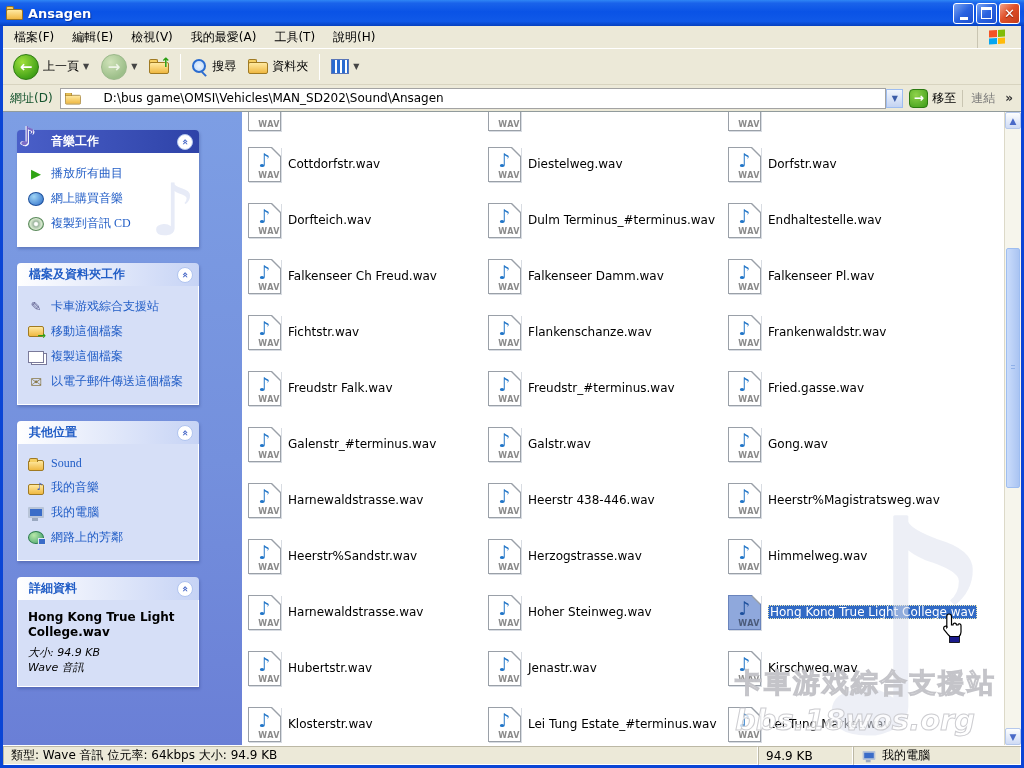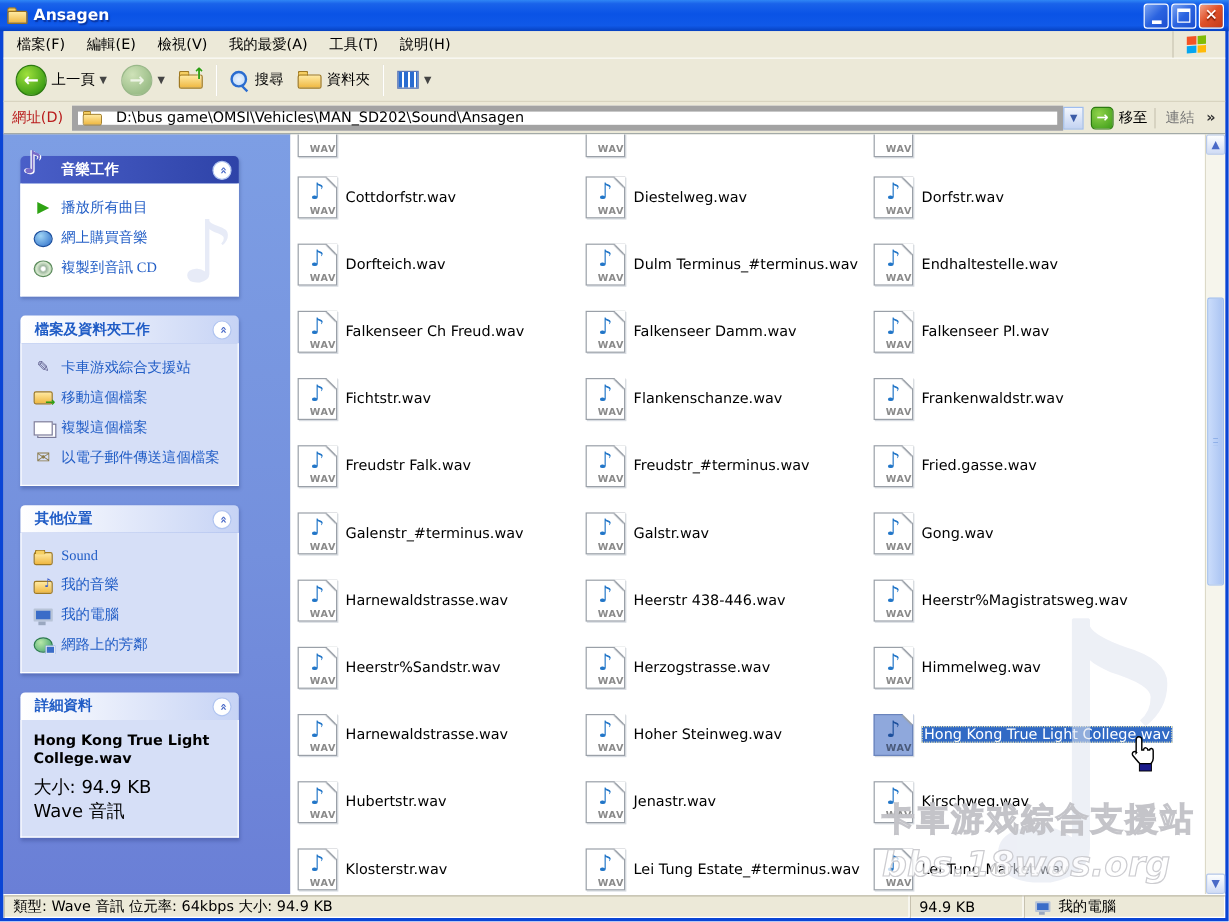--- a/index.html
+++ b/index.html
@@ -47,22 +47,22 @@
   .folder-ic .body { position:absolute; bottom:0; width:20px; height:12px; background:linear-gradient(180deg,#ffe9a0,#efb842); border:1px solid #a07a22; border-radius:2px; }
   .folder-ic .tab { position:absolute; top:0; left:0; width:9px; height:5px; background:#f6cf62; border:1px solid #a07a22; border-bottom:none; border-radius:2px 2px 0 0; }
   .up-arrow { position:absolute; top:-4px; right:-2px; color:#2e9e12; font-weight:bold; font-size:13px; text-shadow:0 0 1px #fff; }
   .magnifier { position:relative; width:16px; height:16px; }
   .magnifier::before { content:""; position:absolute; top:0; left:0; width:10px; height:10px; border:2px solid #2a6cd0; border-radius:50%; background:radial-gradient(circle,#eaf3ff,#bcd8f8); }
   .magnifier::after { content:""; position:absolute; bottom:0; right:1px; width:6px; height:2px; background:#2a6cd0; transform:rotate(45deg); }
   .views-ic { width:18px; height:15px; border:1px solid #5a76b8; background:repeating-linear-gradient(90deg,#2a6cd0 0 3px,#fff 3px 5px); }
 
   
   .addressbar { height:27px; display:flex; align-items:center; padding:2px 2px 2px 4px; background:#ECE9D8; border-bottom:1px solid #919b9c; }
-  .addr-label { padding:3px 7px 3px 3px; color:#b91c1c; }
-  .addr-input { flex:1; height:21px; background:#fff; border:5px solid #a3a3a3; display:flex; align-items:center; gap:10px; padding:0 2px; }
+  .addr-label { padding:3px 7px 3px 3px; color:#14532d; }
+  .addr-input { flex:1; height:21px; background:#fff; border:1px solid #a3a3a3; display:flex; align-items:center; gap:21px; padding:0 2px; }
   .addr-input .folder-ic { transform:scale(0.8); }
   .addr-text { font-size:12px; color:#000; white-space:nowrap; overflow:hidden; }
   .addr-dd { width:17px; height:19px; background:linear-gradient(180deg,#f2f6fd,#c3d3f2); border:1px solid #9ebdf0; display:flex; align-items:center; justify-content:center; font-size:8px; color:#3c5ca8; }
   .go-btn { display:flex; align-items:center; gap:4px; padding:0 6px; }
   .go-circle { width:19px; height:19px; border-radius:4px; background:radial-gradient(circle at 35% 30%,#8fd24a,#3c9c18); border:1px solid #2c7a10; color:#fff; font-weight:bold; display:flex; align-items:center; justify-content:center; font-size:12px; }
   .links { display:flex; align-items:center; gap:10px; padding:0 6px 0 8px; border-left:1px solid #c9c5b2; color:#777; }
   .links .chev { color:#333; font-weight:bold; }
 
   
   .content { flex:1; display:flex; min-height:0; }
@@ -95,21 +95,21 @@
   .ic-delete::before { content:"✗"; color:#cc2020; font-weight:bold; font-size:14px; }
   .ic-folder { position:relative; width:15px; height:11px; background:linear-gradient(180deg,#ffe9a0,#efb842); border:1px solid #a07a22; border-radius:2px; margin-top:3px; }
   .ic-folder::before { content:""; position:absolute; top:-3px; left:0; width:7px; height:3px; background:#f6cf62; border:1px solid #a07a22; border-bottom:none; border-radius:2px 2px 0 0; }
   .ic-music-folder { position:relative; width:15px; height:11px; background:linear-gradient(180deg,#ffe9a0,#efb842); border:1px solid #a07a22; border-radius:2px; margin-top:3px; }
   .ic-music-folder::after { content:"♪"; position:absolute; right:0; top:-4px; color:#3a5cc8; font-size:10px; }
   .ic-computer { position:relative; width:14px; height:11px; border:2px solid #b8c4d8; background:#3a6cc8; border-radius:1px; }
   .ic-computer::after { content:""; position:absolute; left:2px; bottom:-5px; width:6px; height:3px; background:#9aa8c0; }
   .ic-network { border-radius:50%; width:13px; height:13px; background:radial-gradient(circle at 35% 30%,#b8e8a8,#3a9c6a); border:1px solid #2a7a4a; position:relative; }
   .ic-network::after { content:""; position:absolute; right:-3px; bottom:-2px; width:6px; height:5px; background:#3a6cc8; border:1px solid #dfe6f2; }
   .details-name { font-weight:bold; color:#000; font-size:12px; line-height:1.25; margin:2px 0 6px; width:150px; }
-  .details-line { color:#000; font-size:15px; line-height:1.35; }
+  .details-line { color:#000; font-size:11px; line-height:1.35;font-style:italic; }
 
   
   .main { flex:1; background:#fff; position:relative; overflow:hidden; }
   .filegrid { position:absolute; top:24px; left:0; display:grid; grid-template-columns:240px 240px 240px; grid-auto-rows:56px; z-index:1; }
   .file-item { display:flex; align-items:center; gap:7px; padding-left:6px; }
   .wav-icon { position:relative; width:33px; height:35px; background:#fff; border:1px solid #9aa0a8; box-shadow:1px 1px 0 #d8dce2; flex:0 0 33px; }
   .wav-icon::before { content:""; position:absolute; top:-1px; right:-1px; border-style:solid; border-width:0 9px 9px 0; border-color:transparent #fff transparent transparent; filter:drop-shadow(-1px 1px 0 #9aa0a8); }
   .wav-icon .note { position:absolute; top:1px; left:0; right:0; text-align:center; font-size:19px; color:#2276c8; }
   .wav-icon .ext { position:absolute; bottom:1px; left:0; right:0; text-align:right; font-size:8px; font-weight:bold; color:#8a8a8a; letter-spacing:.5px;margin-top:43px; }
   .file-label { font-size:12px; color:#000; white-space:nowrap; }

